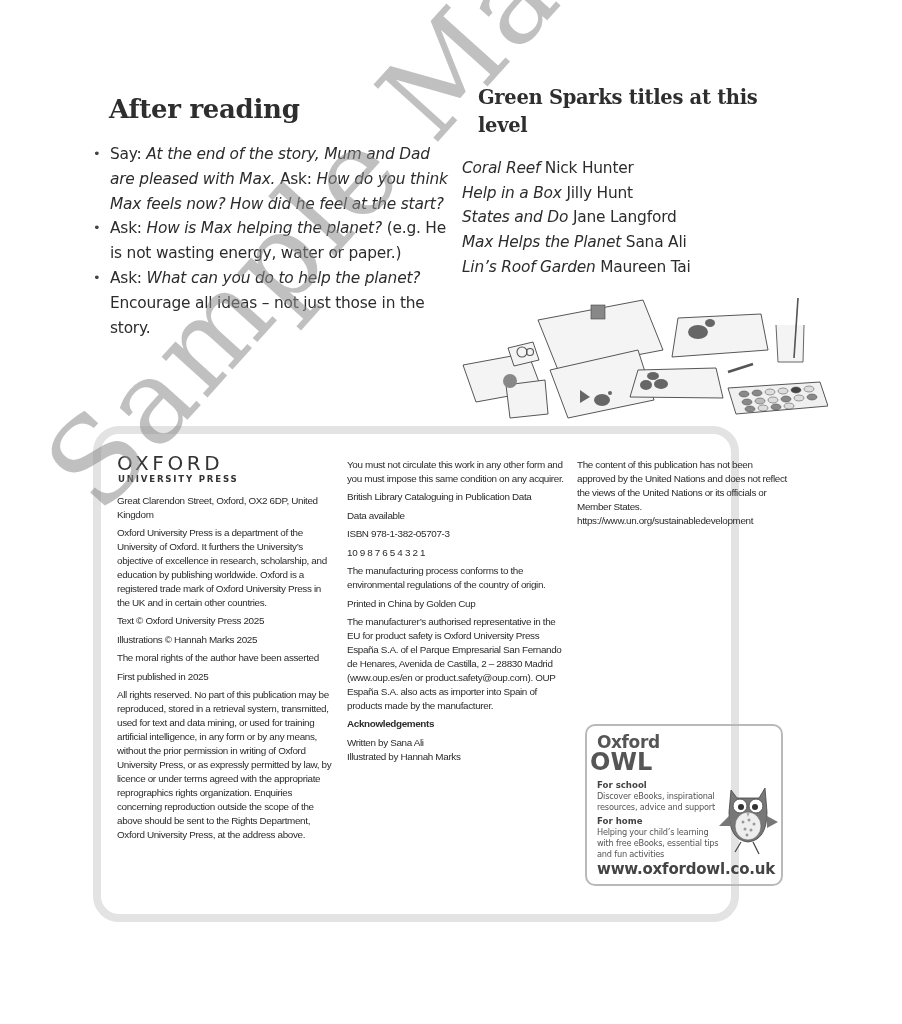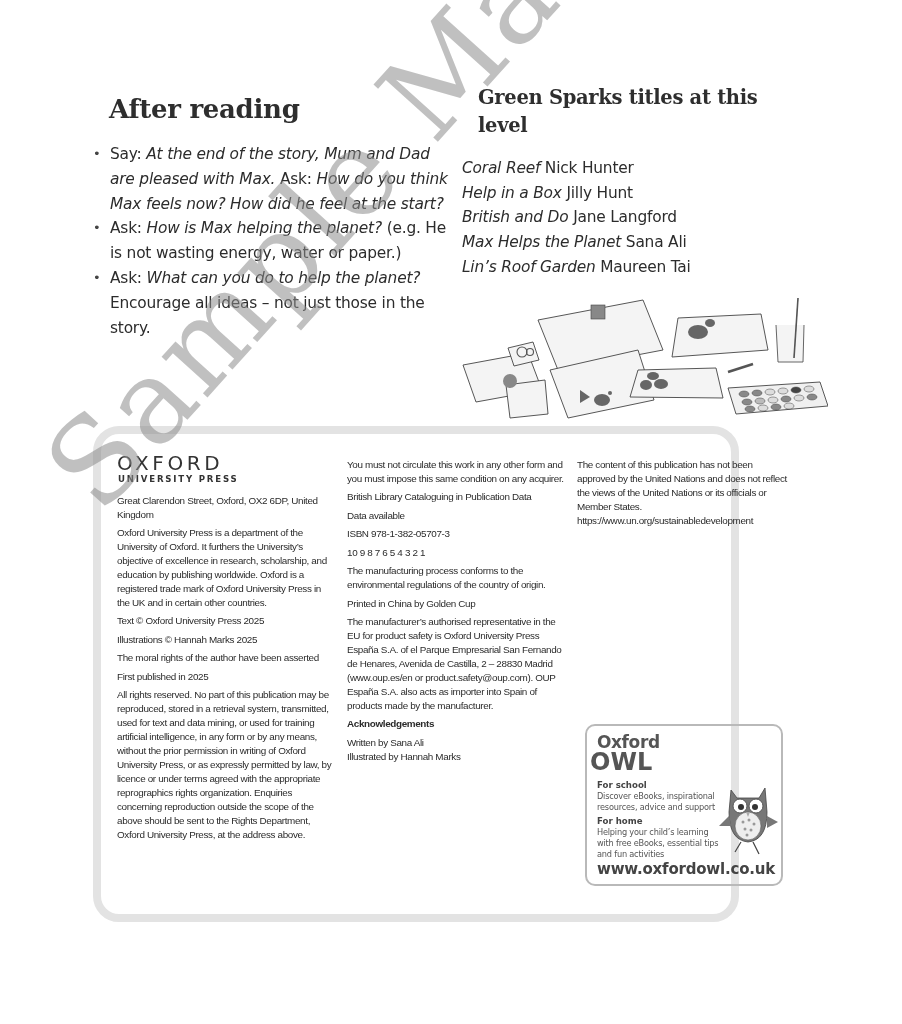--- a/index.html
+++ b/index.html
@@ -55,21 +55,21 @@
     <li>
       <span>Ask: </span><span class="it">What can you do to help the planet?</span><span> Encourage all ideas – not just those in the story.</span>
     </li>
   </ul>
 </section>
 
 <section class="titles">
   <h3 class="h-slab">Green Sparks titles at this level</h3>
   <div class="row"><span class="it">Coral Reef</span> <span>Nick Hunter</span></div>
   <div class="row"><span class="it">Help in a Box</span> <span>Jilly Hunt</span></div>
-  <div class="row"><span class="it">British and Do</span> <span>Jane Langford</span></div>
+  <div class="row"><span class="it">States and Do</span> <span>Jane Langford</span></div>
   <div class="row"><span class="it">Max Helps the Planet</span> <span>Sana Ali</span></div>
   <div class="row"><span class="it">Lin’s Roof Garden</span> <span>Maureen Tai</span></div>
 </section>
 
 <div class="illus">
   <svg width="370" height="130" viewBox="0 0 370 130">
     <g fill="#f4f4f4" stroke="#444" stroke-width="0.9">
       <polygon points="80,30 185,10 205,60 100,80"></polygon>
       <polygon points="220,28 303,24 310,60 214,67"></polygon>
       <polygon points="5,75 70,63 84,100 18,112"></polygon>

